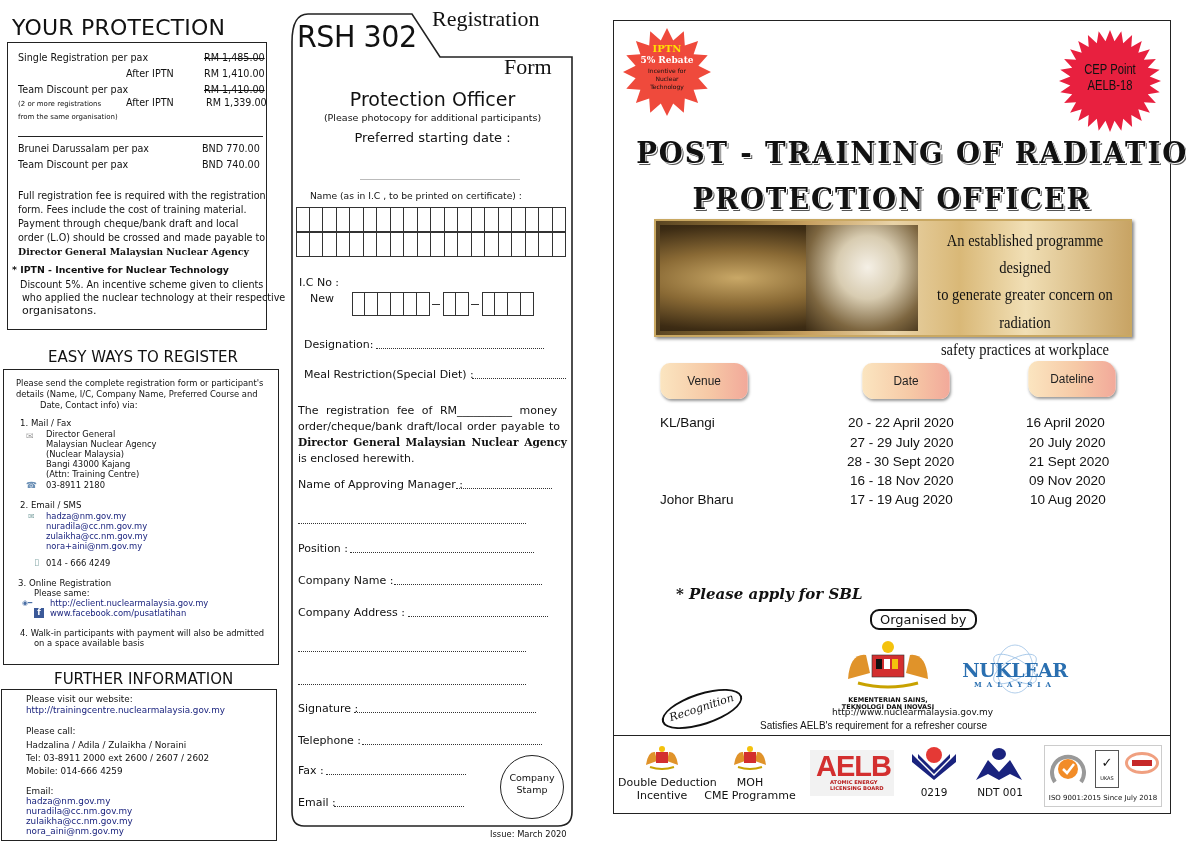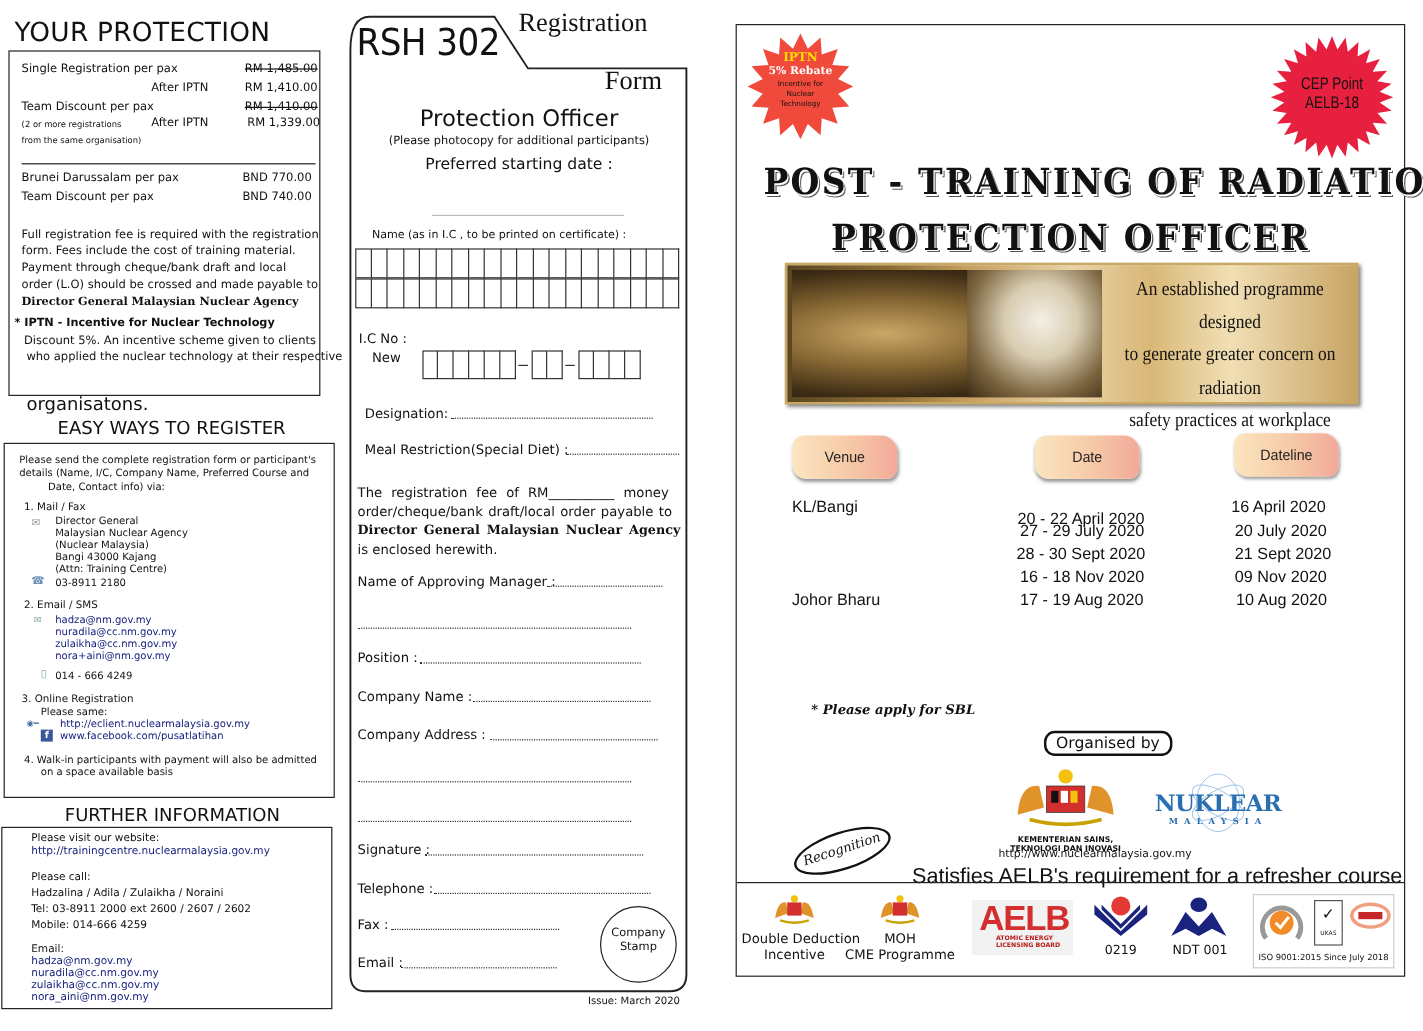--- a/index.html
+++ b/index.html
@@ -73,21 +73,21 @@
   <span class="t" style="left:10px;top:116px;">Team Discount per pax</span>
   <span class="t" style="left:194px;top:116px;">BND 740.00</span>
   <span class="t" style="left:10px;top:147px;">Full registration fee is required with the registration</span>
   <span class="t" style="left:10px;top:161px;">form. Fees include the cost of training material.</span>
   <span class="t" style="left:10px;top:175px;">Payment through cheque/bank draft and local</span>
   <span class="t" style="left:10px;top:189px;">order (L.O) should be crossed and made payable to</span>
   <span class="t bold-serif" style="left:10px;top:204px;font-size:9.4px;">Director General Malaysian Nuclear Agency</span>
   <span class="t" style="left:4px;top:222px;font-weight:bold;font-size:9.4px;">* IPTN - Incentive for Nuclear Technology</span>
   <span class="t" style="left:12px;top:236px;font-size:9.6px;">Discount 5%.  An incentive scheme given to clients</span>
   <span class="t" style="left:14px;top:249px;font-size:9.6px;">who applied the nuclear technology at their respective</span>
-  <span class="t" style="left:14px;top:262px;font-size:15px;margin-top:24px;">organisatons.</span>
+  <span class="t" style="left:14px;top:262px;font-size:11px;">organisatons.</span>
 </div>
 
 <div class="sec-title reg-title">EASY WAYS TO REGISTER</div>
 <div class="box reg-box">
   <span class="t" style="left:12px;top:9px;font-size:8.4px;">Please send the complete registration form or participant's</span>
   <span class="t" style="left:12px;top:20px;font-size:8.4px;">details (Name, I/C, Company Name, Preferred Course and</span>
   <span class="t" style="left:12px;top:31px;font-size:8.4px;margin-left:24px;">Date, Contact info) via:</span>
   <span class="t" style="left:16px;top:49px;font-size:8.6px;">1.  Mail / Fax</span>
   <span class="t" style="left:22px;top:61px;font-size:9px;color:#999;">✉</span>
   <span class="t" style="left:42px;top:60px;font-size:8.4px;">Director General</span>
@@ -274,33 +274,33 @@
       <div>to generate greater concern on radiation</div>
       <div>safety practices at workplace</div>
     </div>
   </div>
 
   <div class="tag" style="left:44px;top:342px;">Venue</div>
   <div class="tag" style="left:246px;top:342px;">Date</div>
   <div class="tag" style="left:412px;top:340px;">Dateline</div>
 
   <div class="sch" style="left:46px;top:394px;">KL/Bangi</div>
-  <div class="sch" style="left:234px;top:404px;text-align:right;">20 - 22 April 2020</div>
+  <div class="sch" style="left:234px;top:394px;text-align:right;">20 - 22 April 2020</div>
   <div class="sch" style="left:412px;top:394px;">16 April 2020</div>
   <div class="sch" style="left:236px;top:414px;">27 - 29 July 2020</div>
   <div class="sch" style="left:415px;top:414px;">20 July 2020</div>
   <div class="sch" style="left:233px;top:433px;">28 - 30 Sept 2020</div>
   <div class="sch" style="left:415px;top:433px;">21 Sept 2020</div>
   <div class="sch" style="left:236px;top:452px;">16 - 18 Nov 2020</div>
   <div class="sch" style="left:415px;top:452px;">09 Nov 2020</div>
   <div class="sch" style="left:46px;top:471px;">Johor Bharu</div>
   <div class="sch" style="left:236px;top:471px;">17 - 19 Aug 2020</div>
   <div class="sch" style="left:416px;top:471px;">10 Aug 2020</div>
 
-  <div style="position:absolute;left:62px;top:564px;font-family:'DejaVu Serif',serif;font-weight:bold;font-style:italic;font-size:11px;">* Please apply for SBL</div>
+  <div style="position:absolute;left:62px;top:564px;font-family:'DejaVu Serif',serif;font-weight:bold;font-style:italic;font-size:15px;">* Please apply for SBL</div>
 
   <div style="position:absolute;left:256px;top:588px;padding:1px 8px;border:2px solid #111;border-radius:9px;font-size:13px;font-family:'DejaVu Sans',sans-serif;">Organised  by</div>
 
   <svg style="position:absolute;left:226px;top:618px;" width="96" height="58" viewBox="0 0 96 58">
     <circle cx="48" cy="8" r="6" fill="#f4c20d"></circle>
     <path d="M8 40 Q10 14 26 16 L30 34 Z" fill="#e0932a"></path>
     <path d="M88 40 Q86 14 70 16 L66 34 Z" fill="#e0932a"></path>
     <rect x="32" y="16" width="32" height="22" fill="#d32f2f" stroke="#333" stroke-width="0.6"></rect>
     <rect x="36" y="20" width="6" height="10" fill="#111"></rect>
     <rect x="44" y="20" width="6" height="10" fill="#fff"></rect>
@@ -318,21 +318,21 @@
     <ellipse cx="55" cy="26" rx="24" ry="10" fill="none" stroke="#9fc3e6" stroke-width="0.8" transform="rotate(-30 55 26)"></ellipse>
   </svg>
   <div style="position:absolute;left:346px;top:638px;width:110px;text-align:center;font-family:'DejaVu Serif',serif;font-weight:bold;font-size:19px;color:#2a6fb0;letter-spacing:-0.5px;">NUKLEAR</div>
   <div style="position:absolute;left:346px;top:659px;width:110px;text-align:center;font-family:'DejaVu Serif',serif;font-weight:bold;font-size:7px;color:#2a6fb0;letter-spacing:5px;">MALAYSIA</div>
 
   <div style="position:absolute;left:46px;top:672px;width:84px;height:32px;border:2px solid #111;border-radius:50%;transform:rotate(-18deg);">
     <div style="position:absolute;left:0;top:6px;width:80px;text-align:center;font-family:'DejaVu Serif',serif;font-style:italic;font-size:11px;">Recognition</div>
   </div>
 
   <div style="position:absolute;left:218px;top:686px;font-size:9px;color:#111;">http://www.nuclearmalaysia.gov.my</div>
-  <div style="position:absolute;left:146px;top:699px;font-family:'Liberation Sans',sans-serif;font-size:18px;color:#111;">Satisfies AELB's requirement for a refresher course</div>
+  <div style="position:absolute;left:146px;top:699px;font-family:'Liberation Sans',sans-serif;font-size:10px;color:#111;">Satisfies AELB's requirement for a refresher course</div>
 
   <div class="logo-row">
     <svg style="position:absolute;left:30px;top:9px;" width="36" height="26" viewBox="0 0 36 26">
       <circle cx="18" cy="4" r="3" fill="#f4c20d"></circle>
       <path d="M2 20 Q4 6 11 7 L13 16 Z" fill="#e0932a"></path>
       <path d="M34 20 Q32 6 25 7 L23 16 Z" fill="#e0932a"></path>
       <rect x="12" y="7" width="12" height="11" fill="#d32f2f"></rect>
       <path d="M6 22 Q18 26 30 22" stroke="#c8a200" stroke-width="2" fill="none"></path>
     </svg>
     <div class="logo-cap" style="left:4px;top:40px;width:88px;">

